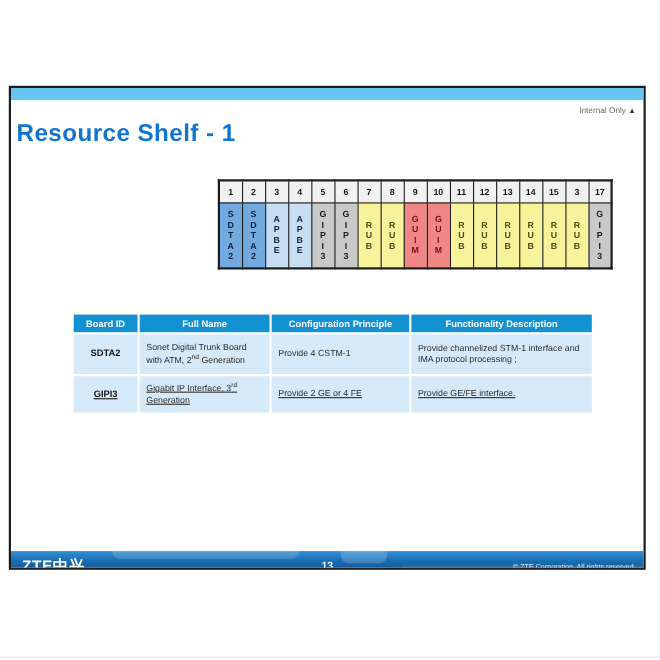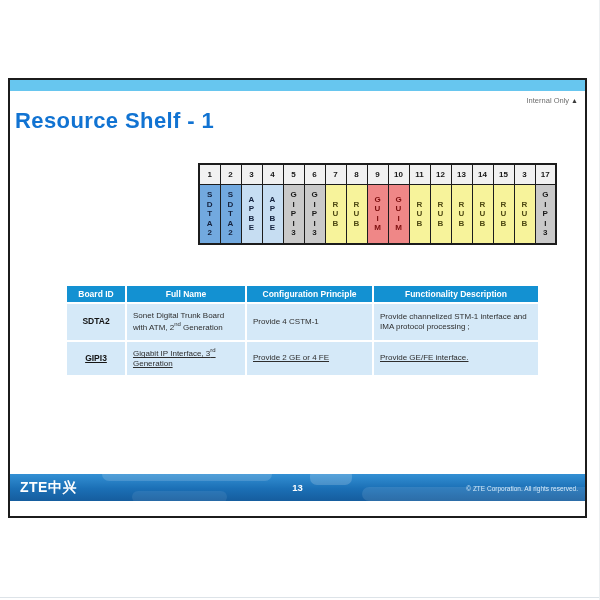--- a/index.html
+++ b/index.html
@@ -44,21 +44,21 @@
                    vertical-align:middle; line-height:1.3; text-align:left; }
   .info-table td.bid { text-align:center; font-weight:bold; color:#141414; font-size:8.5px; }
   tr.r-rub td   { height:28px; }
   tr.r-guim td  { height:28px; }
   tr.r-sdta2 td { height:36px; }
   tr.r-apbe td  { height:26px; }
   tr.r-gipi3 td { height:33px;text-decoration:underline; }
   sup { font-size:6px; }
 
   
-  .footer { position:absolute; left:0; bottom:15px; width:100%; height:27px; overflow:hidden;
+  .footer { position:absolute; left:0; bottom:0; width:100%; height:15px; overflow:hidden;
             background:linear-gradient(180deg,#3390d4 0%, #1b6fb5 55%, #155d9e 100%); }
   .deco { position:absolute; background:rgba(255,255,255,0.15); border-radius:7px; }
   .deco1 { left:92px;  top:-7px; width:170px; height:14px; }
   .deco2 { left:300px; top:-5px; width:42px;  height:16px; background:rgba(255,255,255,0.18); }
   .deco3 { left:352px; top:13px; width:235px; height:14px; background:rgba(255,255,255,0.10); }
   .deco4 { left:122px; top:17px; width:95px;  height:12px; background:rgba(255,255,255,0.08); }
   .logo { position:absolute; left:10px; top:5px; font-size:14px; font-weight:bold; color:#fff;
           letter-spacing:0.5px; }
   .page-num { position:absolute; left:0; top:8px; width:100%; text-align:center;
               font-size:9.5px; font-weight:bold; color:#fff; }

